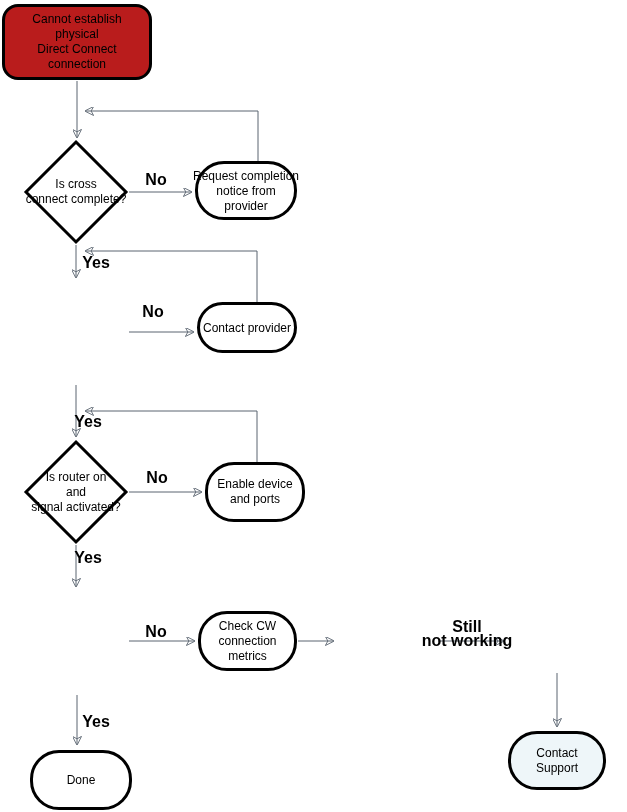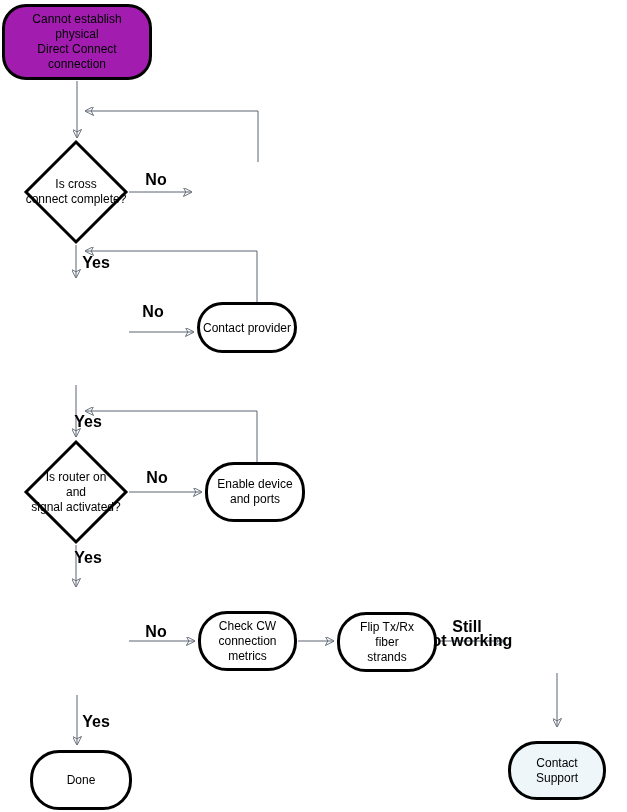--- a/index.html
+++ b/index.html
@@ -26,22 +26,22 @@
     position: absolute;
     box-sizing: border-box;
   }
   .stadium {
     border: 3px solid #000000;
     border-radius: 29px;
     background: #ffffff;
   }
   .rect-start {
     border: 3px solid #000000;
-    border-radius: 24px;
-    background: #a21caf;
+    border-radius: 16px;
+    background: #b91c1c;
   }
   .support-fill { background: #eef6f9; }
   .diamond-node svg {
     position: absolute;
     left: 0; top: 0;
     width: 100%; height: 100%;
     overflow: visible;
   }
   .diamond-node polygon {
     fill: #ffffff;
@@ -115,20 +115,25 @@
   </div>
 
   <div class="node diamond-node" style="left:24px; top:140px; width:104px; height:104px;">
     <svg viewBox="0 0 104 104" preserveAspectRatio="none">
         <polygon points="52,2 102,52 52,102 2,52"></polygon>
       </svg>
     <div class="label">Is cross
 connect complete?</div>
   </div>
 
+  <div class="node stadium" style="left:195px; top:161px; width:102px; height:59px;">
+    <div class="label">Request completion
+notice from
+provider</div>
+  </div>
 
 
   <div class="node stadium" style="left:197px; top:302px; width:100px; height:51px;">
     <div class="label">Contact provider</div>
   </div>
 
   <div class="node diamond-node" style="left:24px; top:440px; width:104px; height:104px;">
     <svg viewBox="0 0 104 104" preserveAspectRatio="none">
         <polygon points="52,2 102,52 52,102 2,52"></polygon>
       </svg>
@@ -142,28 +147,23 @@
 and ports</div>
   </div>
 
 
   <div class="node stadium" style="left:198px; top:611px; width:99px; height:60px;">
     <div class="label">Check CW
 connection
 metrics</div>
   </div>
 
-  <div class="node stadium" style="left:337px; top:612px; width:100px; height:60px;">
-    <div class="label">Flip Tx/Rx
-fiber
-strands</div>
-  </div>
 
 
-  <div class="node stadium support-fill" style="left:508px; top:731px; width:98px; height:59px;margin-top:10px;">
+  <div class="node stadium support-fill" style="left:508px; top:731px; width:98px; height:59px;">
     <div class="label">Contact
 Support</div>
   </div>
 
   <div class="node stadium" style="left:30px; top:750px; width:102px; height:60px;">
     <div class="label">Done</div>
   </div>
 
 </div>
 

